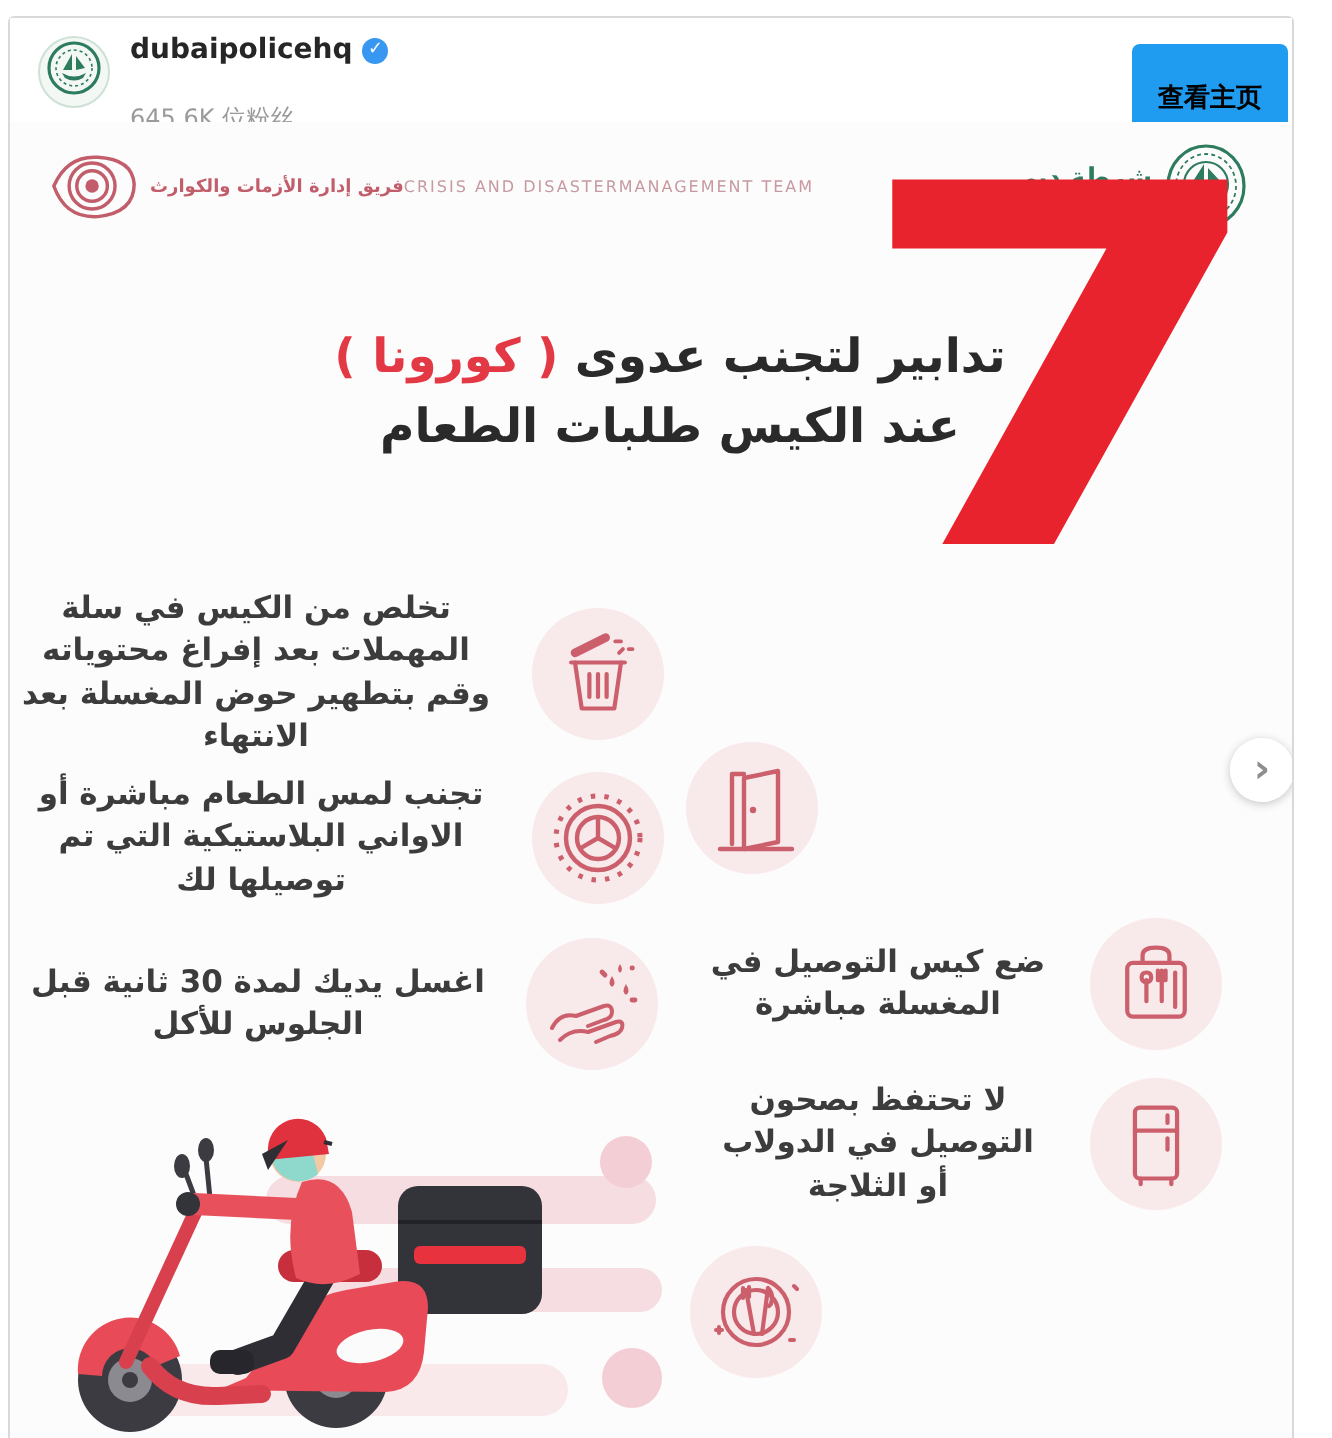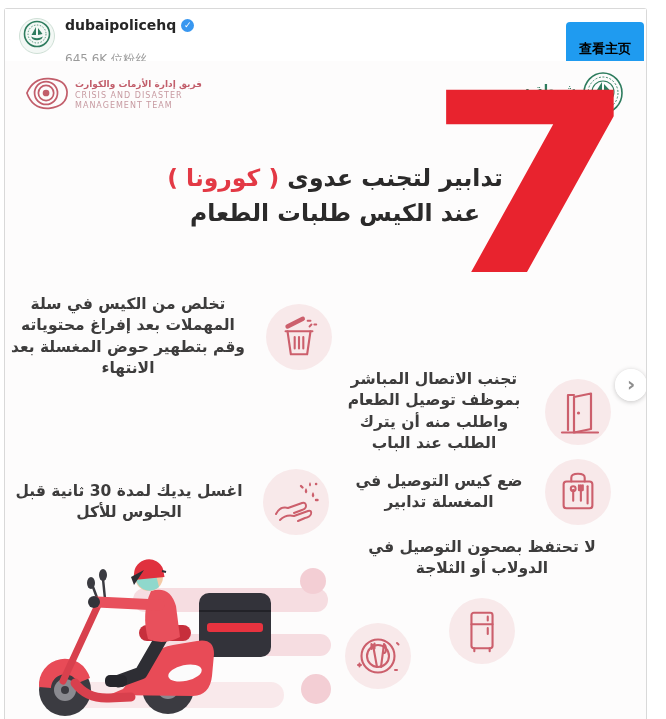--- a/index.html
+++ b/index.html
@@ -15,21 +15,21 @@
   .uname{font-size:14px;font-weight:bold;color:#262626;}
   .verified{width:13px;height:13px;border-radius:50%;background:#3897f0;color:#fff;
             font-size:9px;line-height:13px;text-align:center;font-weight:bold;}
   .followers{position:absolute;left:60px;top:42px;font-size:12px;color:#9a9a9a;}
   .view-btn{position:absolute;right:2px;top:13px;background:#1f9bf0;color:#000000;border:none;
             font-size:13px;font-weight:bold;padding:18px 13px;border-radius:4px;cursor:pointer;
             font-family:"DejaVu Sans",sans-serif;}
   
   .info{position:absolute;top:52px;left:0;right:0;bottom:0;background:#fdfcfc;overflow:hidden;}
   .crisis-logo{position:absolute;left:20px;top:13px;display:flex;align-items:center;gap:6px;}
-  .crisis-text{display:flex;flex-direction:column;line-height:1.25;}
+  .crisis-text{display:flex;flex-direction:row;line-height:1.25;}
   .crisis-ar{font-size:9px;font-weight:bold;color:#c25e6b;direction:rtl;}
   .crisis-en{font-size:8px;letter-spacing:1px;color:#c79aa1;font-weight:normal;}
   .dp-logo{position:absolute;right:22px;top:10px;display:flex;align-items:center;gap:6px;}
   .dp-text{display:flex;flex-direction:column;align-items:flex-end;line-height:1.2;}
   .dp-ar{font-size:13px;font-weight:bold;color:#2e7c5e;direction:rtl;text-align:right;}
   .dp-en{font-size:8.5px;letter-spacing:1.5px;color:#2e7c5e;font-weight:bold;}
   .big7{position:absolute;right:8px;top:0;font-size:250px;line-height:1;font-weight:bold;
         color:#e8232e;transform:scaleX(1.22);transform-origin:right top;}
   .title{position:absolute;left:140px;top:100px;width:380px;text-align:center;direction:rtl;
          font-weight:bold;color:#2b2a2a;font-size:23.5px;line-height:1.5;}
@@ -123,61 +123,71 @@
           <svg width="46" height="46" viewBox="0 0 48 48" fill="none" stroke="#cc5f6c" stroke-width="2.2" stroke-linecap="round" stroke-linejoin="round">
             <path d="M12,18 L15.5,42 H32.5 L36,18"></path>
             <path d="M10,18 H38"></path>
             <path d="M19.5,24 V36 M24,24 V36 M28.5,24 V36"></path>
             <path d="M12,13 L28,5" stroke-width="4.5"></path>
             <path d="M33,7 h3 M40,11 h2 M35,13 l2,-2" stroke-width="2"></path>
           </svg>
         </div>
       </div>
 
+      <div class="item" style="left:8px;top:323px;width:321px;">
+        <div class="item-text">تجنب لمس الطعام مباشرة أو الاواني البلاستيكية التي تم توصيلها لك</div>
+        <div class="icon-box">
+          <svg width="48" height="48" viewBox="0 0 48 48" fill="none" stroke="#cc5f6c" stroke-width="2.2">
+            <circle cx="24" cy="24" r="21" stroke-width="2.5" stroke-dasharray="2.2,4.6"></circle>
+            <circle cx="24" cy="24" r="16"></circle>
+            <circle cx="24" cy="24" r="10.5"></circle>
+            <path d="M24,24 V13.5 M24,24 L14.9,29.3 M24,24 L33.1,29.3"></path>
+          </svg>
+        </div>
+      </div>
 
       <div class="item" style="left:8px;top:406px;width:318px;">
         <div class="item-text">اغسل يديك لمدة 30 ثانية قبل الجلوس للأكل</div>
         <div class="icon-box">
           <svg width="48" height="48" viewBox="0 0 48 48" fill="none" stroke="#cc5f6c" stroke-width="2" stroke-linecap="round" stroke-linejoin="round">
             <path d="M4,36 Q8,28 16,30 L30,25 Q34,24 34,28 Q34,31 30,32 L22,35"></path>
             <path d="M8,42 Q14,36 22,38 L36,33 Q40,32 39,36 Q38,39 33,40 L26,43"></path>
             <path d="M34,10 q2.5,4 0,5.5 q-2.5,-1.5 0,-5.5 Z" fill="#cc5f6c" stroke="none"></path>
             <path d="M41,14 q2.5,4 0,5.5 q-2.5,-1.5 0,-5.5 Z" fill="#cc5f6c" stroke="none"></path>
             <path d="M38,4 q2,3.2 0,4.4 q-2,-1.2 0,-4.4 Z" fill="#cc5f6c" stroke="none"></path>
             <path d="M44,6 h0.2 M29,8 l1.5,1.5 M44,22 l1.5,0" stroke-width="2.4"></path>
           </svg>
         </div>
       </div>
 
       <div class="item" style="left:336px;top:308px;width:272px;">
-        <div class="item-text">تجنب الاتصال المباشر بموظف توصيل الطعام واطلب منه أن يترك الطلب عند الباب</div>
         <div class="icon-box">
           <svg width="48" height="48" viewBox="0 0 48 48" fill="none" stroke="#cc5f6c" stroke-width="2.2" stroke-linecap="round" stroke-linejoin="round">
             <path d="M14,7 V42 M14,7 H20"></path>
             <path d="M20,9 L37,5.5 V41 L20,44.5 Z"></path>
             <circle cx="24.5" cy="25" r="1.6" fill="#cc5f6c" stroke="none"></circle>
             <path d="M8,44.5 H44"></path>
           </svg>
         </div>
       </div>
 
       <div class="item" style="left:346px;top:396px;width:262px;">
-        <div class="item-text">ضع كيس التوصيل في المغسلة تدابير</div>
+        <div class="item-text">ضع كيس التوصيل في المغسلة مباشرة</div>
         <div class="icon-box">
           <svg width="46" height="46" viewBox="0 0 48 48" fill="none" stroke="#cc5f6c" stroke-width="2.2" stroke-linecap="round" stroke-linejoin="round">
             <rect x="9" y="13" width="30" height="28" rx="3"></rect>
             <path d="M17,13 V9 Q17,5 24,5 Q31,5 31,9 V13"></path>
             <path d="M34,18 V36"></path>
             <path d="M19,22 V33 M19,18 q-2.5,0 -2.5,2.5 q0,2.5 2.5,2.5 q2.5,0 2.5,-2.5 q0,-2.5 -2.5,-2.5"></path>
             <path d="M27,23 V33 M25,17 v5 M27,17 v5 M29,17 v5 M25,22 h4"></path>
           </svg>
         </div>
       </div>
 
-      <div class="item" style="left:346px;top:476px;width:262px;flex-direction:column;">
+      <div class="item" style="left:346px;top:476px;width:262px;">
         <div class="item-text">لا تحتفظ بصحون التوصيل في الدولاب أو الثلاجة</div>
         <div class="icon-box">
           <svg width="46" height="46" viewBox="0 0 48 48" fill="none" stroke="#cc5f6c" stroke-width="2.2" stroke-linecap="round" stroke-linejoin="round">
             <rect x="13" y="5" width="22" height="37" rx="2.5"></rect>
             <path d="M13,17 H35"></path>
             <path d="M30,9 V13 M30,21 V27"></path>
             <path d="M16,42 V45 M32,42 V45"></path>
           </svg>
         </div>
       </div>

